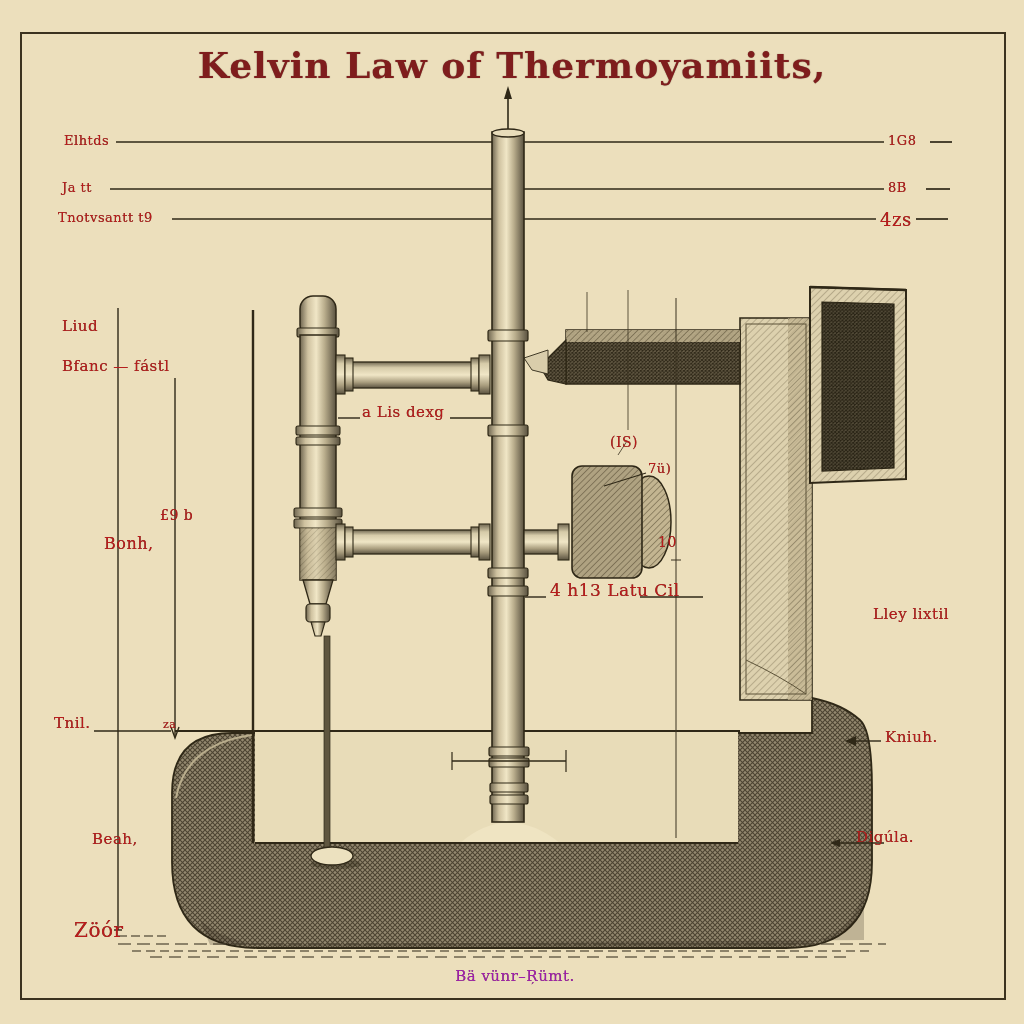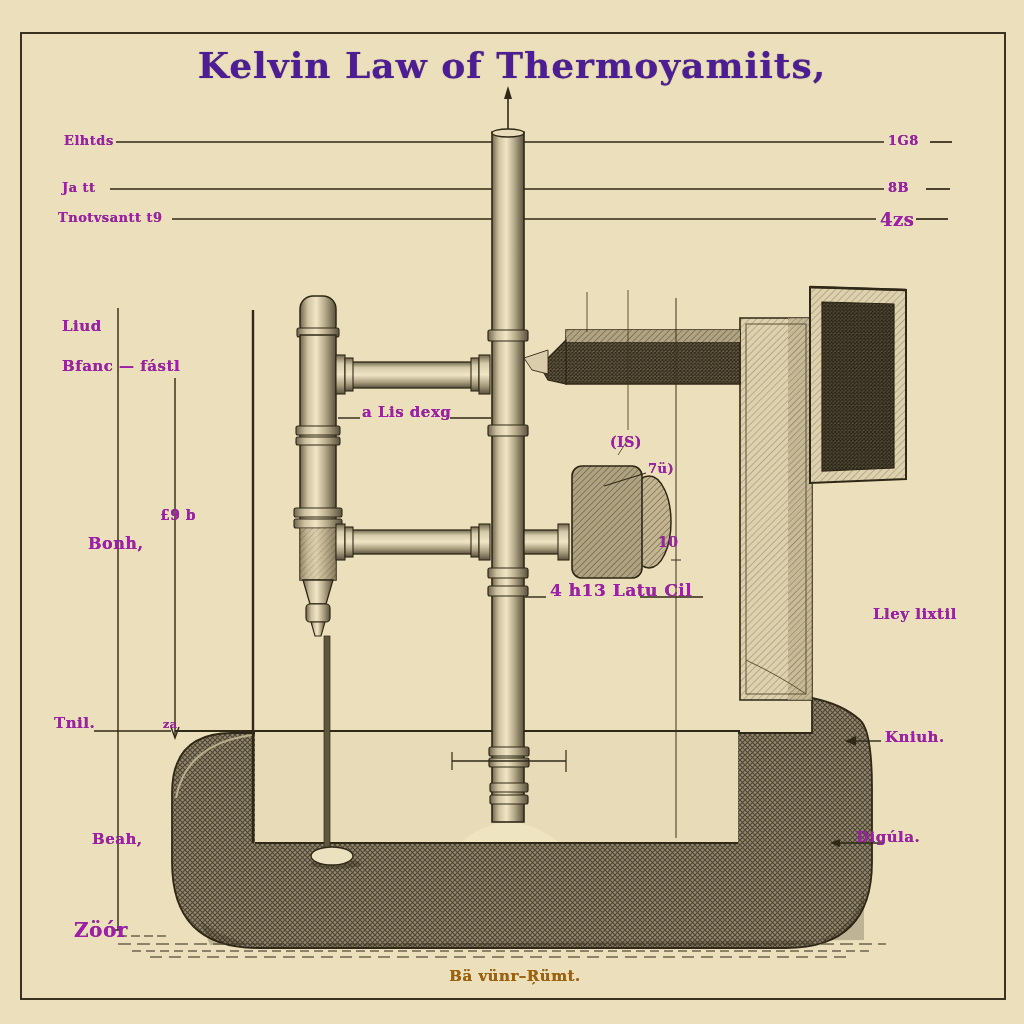--- a/index.html
+++ b/index.html
@@ -2,26 +2,26 @@
 <html><head>
 <meta charset="utf-8">
 <style>
   html,body{margin:0;padding:0;background:#d8cba6;}
   .page{position:relative;width:1024px;height:1024px;background:#ecdfbc;overflow:hidden;
         font-family:"DejaVu Serif", serif;}
   .frame{position:absolute;left:20px;top:32px;width:986px;height:968px;
          border:2.5px solid #3b321f;box-sizing:border-box;}
   svg.art{position:absolute;left:0;top:0;width:1024px;height:1024px;}
   .title{position:absolute;left:0;top:44px;width:1024px;text-align:center;
-         font-size:36px;font-weight:700;letter-spacing:1px;color:#4c1d95;
+         font-size:36px;font-weight:700;letter-spacing:1px;color:#7f1d1d;
          text-shadow:0 0 1px rgba(36,27,13,.55);}
-  .lbl{position:absolute;color:#a21caf;font-weight:700;white-space:nowrap;
+  .lbl{position:absolute;color:#b91c1c;font-weight:400;white-space:nowrap;
        text-shadow:0 0 .6px rgba(44,35,20,.75);letter-spacing:.5px;line-height:1;}
   .caption{position:absolute;left:430px;top:967px;width:170px;text-align:center;
-           font-size:15px;font-weight:700;color:#a16207;letter-spacing:.5px;
+           font-size:15px;font-weight:400;color:#a21caf;letter-spacing:.5px;
            text-shadow:0 0 .6px rgba(44,35,20,.7);}
 </style>
 </head>
 <body>
 
 <div class="page">
 
   <svg class="art" viewBox="0 0 1024 1024">
     <defs>
       <pattern id="pLight" width="5" height="5" patternUnits="userSpaceOnUse" patternTransform="rotate(45)">
@@ -204,21 +204,21 @@
   <div class="lbl" style="left:64px;top:134px;font-size:13px">Elhtds</div>
   <div class="lbl" style="left:62px;top:181px;font-size:13px">Ja tt</div>
   <div class="lbl" style="left:58px;top:211px;font-size:13px">Tnotvsantt t9</div>
   <div class="lbl" style="left:888px;top:134px;font-size:13px">1G8</div>
   <div class="lbl" style="left:888px;top:181px;font-size:13px">8B</div>
   <div class="lbl" style="left:880px;top:211px;font-size:18px">4zs</div>
 
   <div class="lbl" style="left:62px;top:319px;font-size:15px">Liud</div>
   <div class="lbl" style="left:62px;top:359px;font-size:15px">Bfanc — fástl</div>
   <div class="lbl" style="left:160px;top:508px;font-size:14px">£9 b</div>
-  <div class="lbl" style="left:88px;top:536px;font-size:16px">Bonh,</div>
+  <div class="lbl" style="left:104px;top:536px;font-size:16px">Bonh,</div>
   <div class="lbl" style="left:54px;top:716px;font-size:15px">Tnil.</div>
   <div class="lbl" style="left:163px;top:719px;font-size:11px">za</div>
   <div class="lbl" style="left:92px;top:832px;font-size:15px">Beah,</div>
   <div class="lbl" style="left:74px;top:920px;font-size:20px">Zöór</div>
 
   <div class="lbl" style="left:362px;top:405px;font-size:15px">a Lis dexg</div>
   <div class="lbl" style="left:610px;top:435px;font-size:14px">(IS)</div>
   <div class="lbl" style="left:648px;top:462px;font-size:13px">7ü)</div>
   <div class="lbl" style="left:658px;top:535px;font-size:14px">10</div>
   <div class="lbl" style="left:550px;top:582px;font-size:17px">4 h13 Latu Cil</div>

